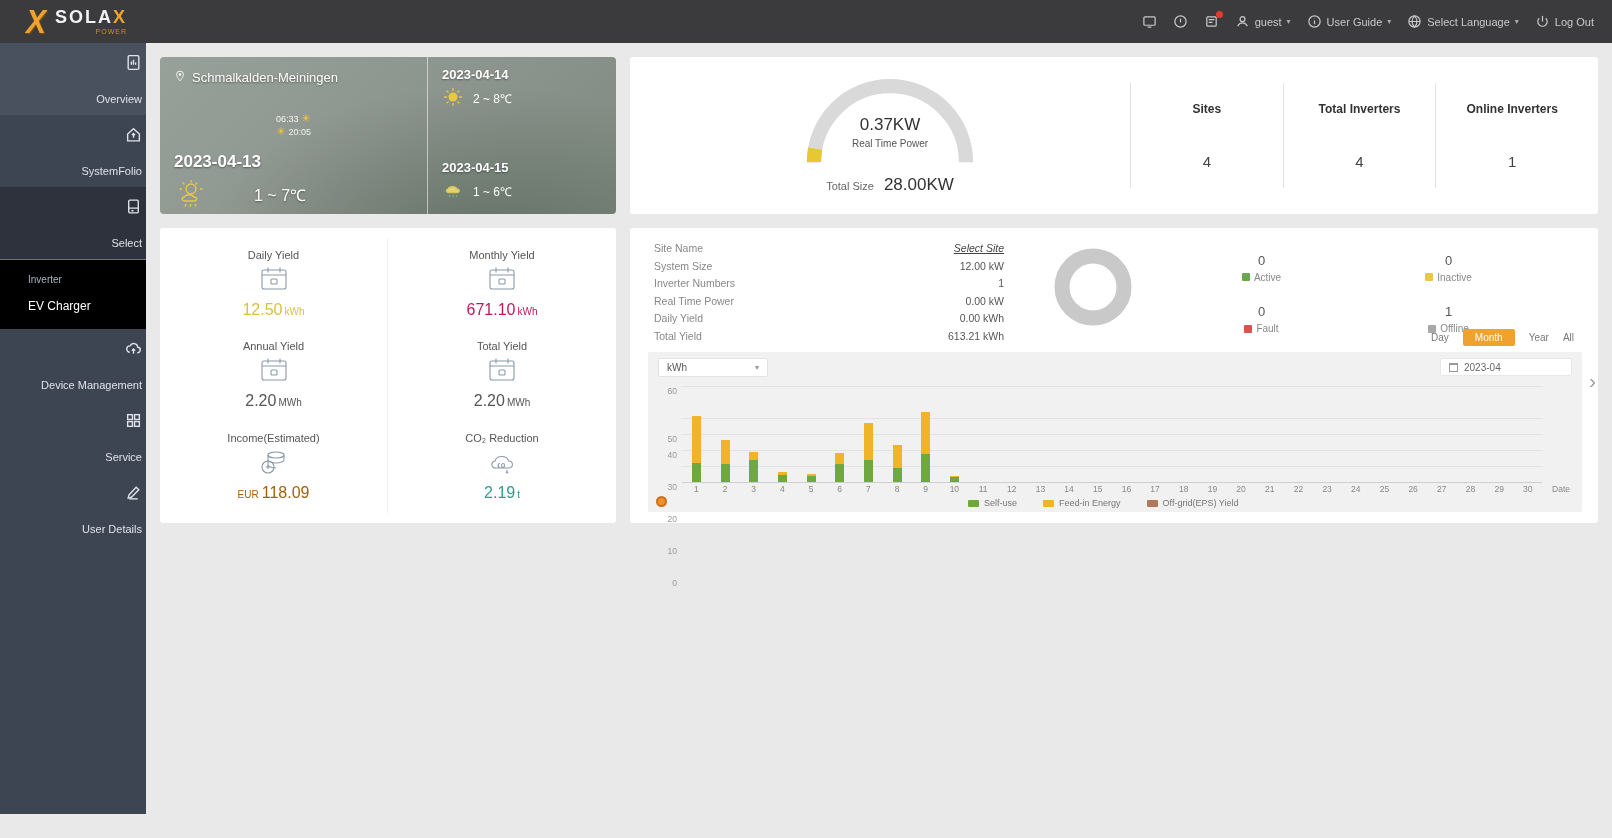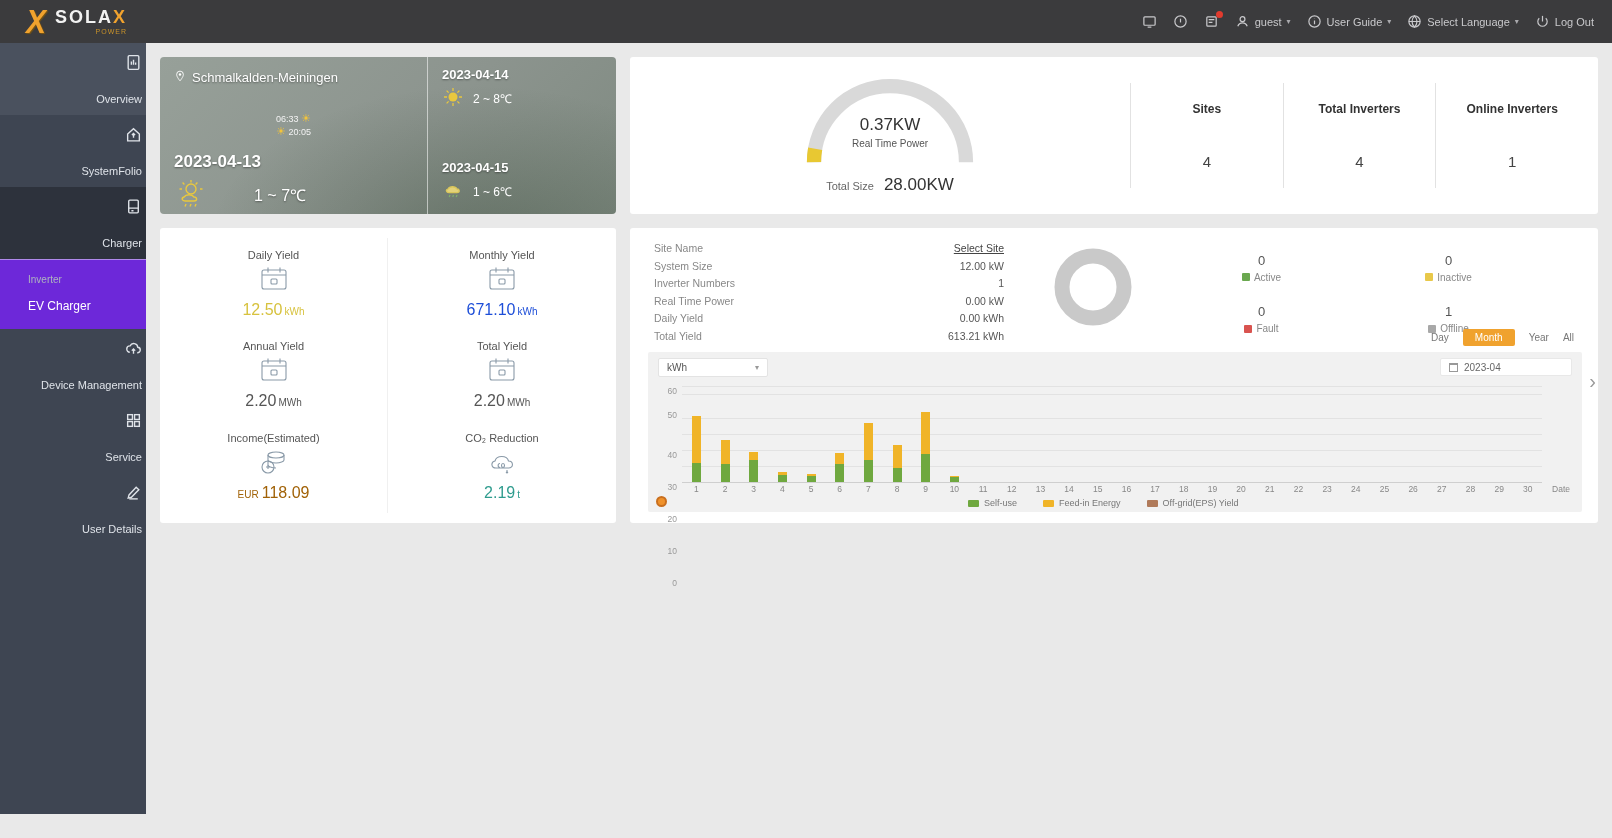--- a/index.html
+++ b/index.html
@@ -26,21 +26,21 @@
   .caret { font-size:8px; color:#a9a9ad; }
 
   
   .sidebar { position:absolute; top:43px; left:0; width:146px; height:771px;
     background:#3e4552; z-index:20; color:#dfe3e9; }
   .side-item { display:flex; flex-direction:column; align-items:flex-end; gap:20px;
     padding:11px 4px 10px; cursor:pointer; font-size:11px; text-align:center; }
   .side-item .sicon svg { width:17px; height:17px; stroke:#dfe3e9; fill:none; stroke-width:1.3; }
   .side-item.top { background:#4a515e; }
   .side-item.active { background:#2d323c; }
-  .side-submenu { background:#6d28d9; border-top:1px solid rgba(255,255,255,.45);
+  .side-submenu { background:#000000; border-top:1px solid rgba(255,255,255,.45);
     padding:8px 0 10px; }
   .sub-item { padding:6px 0 6px 28px; font-size:10px; color:#aeb4bf; cursor:pointer; text-align:left; }
   .sub-item.bright { font-size:12px; color:#ffffff; padding-top:8px; }
 
   
   .content { position:absolute; top:43px; left:146px; width:1466px; height:795px;
     padding:14px 14px 0; }
   .row { display:flex; gap:14px; margin-bottom:14px; }
   .card { background:#ffffff; border-radius:3px; }
 
@@ -91,21 +91,21 @@
   .y-value .unit { font-size:10px; margin-left:2px; }
   .y-value .pfx { font-size:10px; margin-right:3px; }
 
   
   .site { flex:1; height:295px; position:relative; padding:12px 16px 10px 24px; }
   .site-top { display:flex; }
   .site-info { width:350px; }
   .si-row { display:flex; justify-content:space-between; font-size:10.5px; color:#888;
     line-height:17.5px; }
   .si-val { color:#555; }
-  .si-link { color:#444; text-decoration:underline; cursor:pointer; }
+  .si-link { color:#444; text-decoration:underline; cursor:pointer;font-style:italic; }
   .donut-wrap { width:90px; height:90px; margin-left:44px; margin-top:2px; }
   .status-grid { flex:1; display:grid; grid-template-columns:1fr 1fr; grid-template-rows:1fr 1fr;
     margin:2px 40px 0 30px; }
   .st-cell { display:flex; flex-direction:column; align-items:center; justify-content:center; gap:4px; }
   .st-val { font-size:13px; color:#555; }
   .st-lab { font-size:10px; color:#888; display:flex; align-items:center; gap:4px; }
   .st-dot { width:8px; height:8px; border-radius:1px; display:inline-block; }
   .tabs-row { position:absolute; top:101px; right:24px; display:flex; align-items:center; gap:14px;
     font-size:10px; color:#777; }
   .tab { cursor:pointer; }
@@ -231,21 +231,21 @@
     </span>
     <span>SystemFolio</span>
   </div>
   <div class="side-item active">
     <span class="sicon">
       <svg viewBox="0 0 16 16">
           <rect x="3.5" y="2" width="9" height="12" rx="1"></rect>
           <path d="M3.5 9.5h9M6 12h2"></path>
         </svg>
     </span>
-    <span>Charger</span>
+    <span>Select</span>
   </div>
   <div class="side-submenu">
     <div class="sub-item">Inverter</div>
     <div class="sub-item bright">EV Charger</div>
   </div>
   <div class="side-item">
     <span class="sicon">
       <svg viewBox="0 0 16 16">
           <path d="M4.5 11.5a3 3 0 0 1 .3-6A3.8 3.8 0 0 1 12 6.8a2.6 2.6 0 0 1-.5 5.2"></path>
           <path d="M8 13V8.5M6.4 10 8 8.4 9.6 10"></path>
@@ -389,21 +389,21 @@
             </svg></div>
           <div class="y-value" style="color: rgb(215, 194, 62);"><span>12.50</span><span class="unit">kWh</span></div>
         </div>
         <div class="y-cell">
           <div class="y-label">Monthly Yield</div>
           <div class="y-icon"><svg viewBox="0 0 30 26">
               <rect x="3" y="4" width="24" height="19" rx="2"></rect>
               <path d="M9 1.5v5M21 1.5v5M3 9h24"></path>
               <rect x="12" y="13" width="6" height="5" rx="1"></rect>
             </svg></div>
-          <div class="y-value" style="color: #1d4ed8;"><span>671.10</span><span class="unit">kWh</span></div>
+          <div class="y-value" style="color: #be185d;"><span>671.10</span><span class="unit">kWh</span></div>
         </div>
         <div class="y-cell">
           <div class="y-label">Annual Yield</div>
           <div class="y-icon"><svg viewBox="0 0 30 26">
               <rect x="3" y="4" width="24" height="19" rx="2"></rect>
               <path d="M9 1.5v5M21 1.5v5M3 9h24"></path>
               <rect x="12" y="13" width="6" height="5" rx="1"></rect>
             </svg></div>
           <div class="y-value" style="color: rgb(85, 85, 85);"><span>2.20</span><span class="unit">MWh</span></div>
         </div>
@@ -527,21 +527,21 @@
             </div>
             <div class="gridline" style="top: 64px;">
               <span class="ytick" style="top: 59px;">20</span>
             </div>
             <div class="gridline" style="top: 48px;">
               <span class="ytick" style="top: 43px;">30</span>
             </div>
             <div class="gridline" style="top: 32px;">
               <span class="ytick" style="top: 27px;">40</span>
             </div>
-            <div class="gridline" style="top: 8px;">
+            <div class="gridline" style="top: 32px;">
               <span class="ytick" style="top: 11px;">50</span>
             </div>
             <div class="gridline" style="top: 0px;">
               <span class="ytick" style="top: -5px;">60</span>
             </div>
             <div class="bars">
               <div class="bcol">
                 <div class="bar">
                   <div class="seg" style="height: 47.2px; background: rgb(240, 180, 40);"></div>
                   <div class="seg" style="height: 19.2px; background: rgb(111, 168, 63);"></div>

